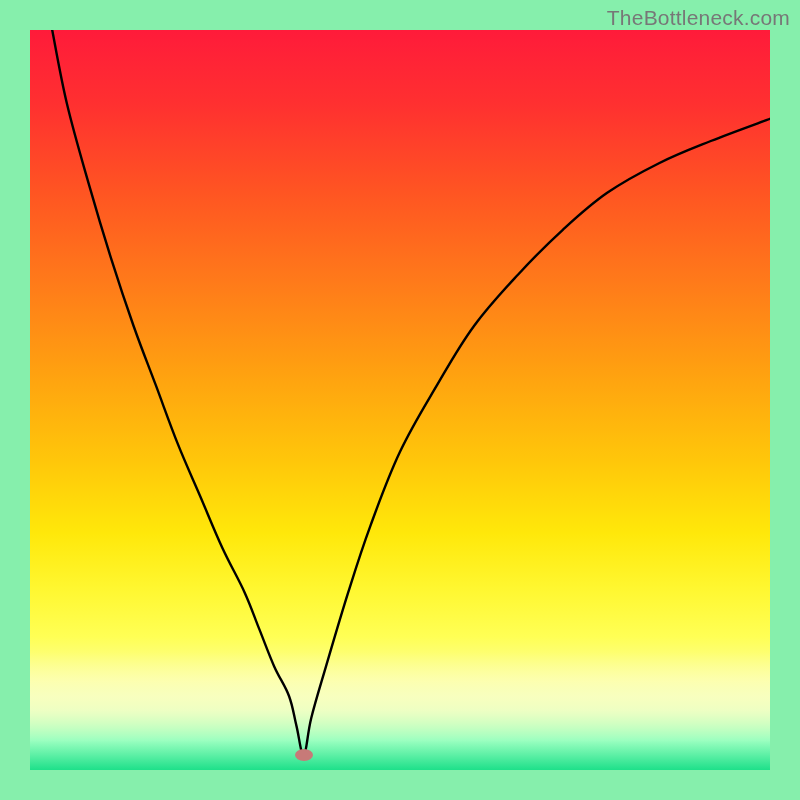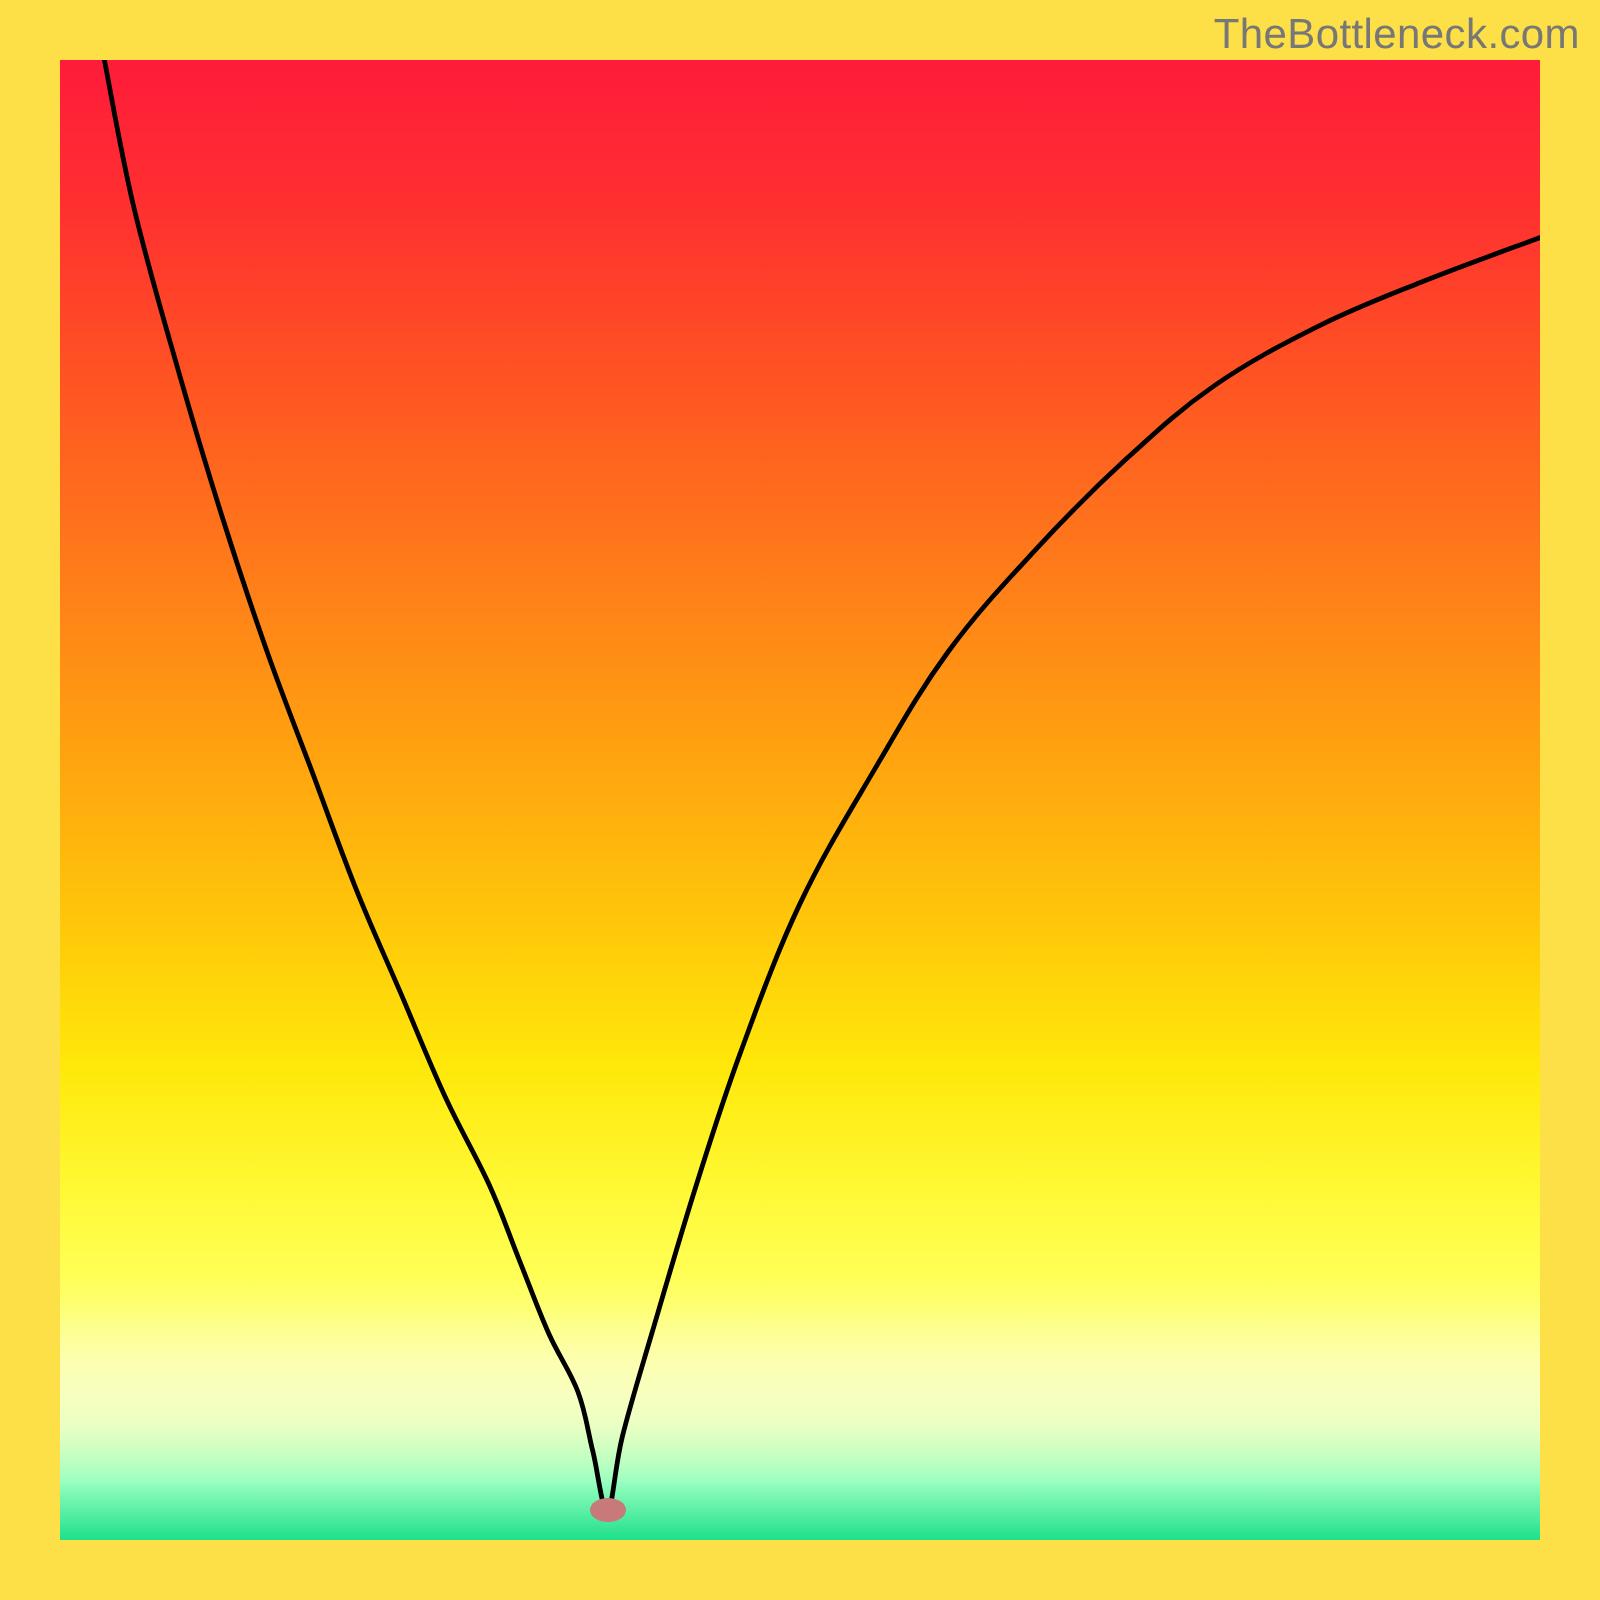--- a/index.html
+++ b/index.html
@@ -10,21 +10,21 @@
     html, body {
       width: 800px;
       height: 800px;
       overflow: hidden;
       background: #000;
       font-family: Arial, sans-serif;
     }
     .frame {
       width: 800px;
       height: 800px;
-      background: #fde047;
+      background: #86efac;
       position: relative;
     }
     .plot-area {
       position: absolute;
       left: 30px;
       top: 30px;
       width: 740px;
       height: 740px;
       background: linear-gradient(to bottom,
         #ff1b3a 0%,

